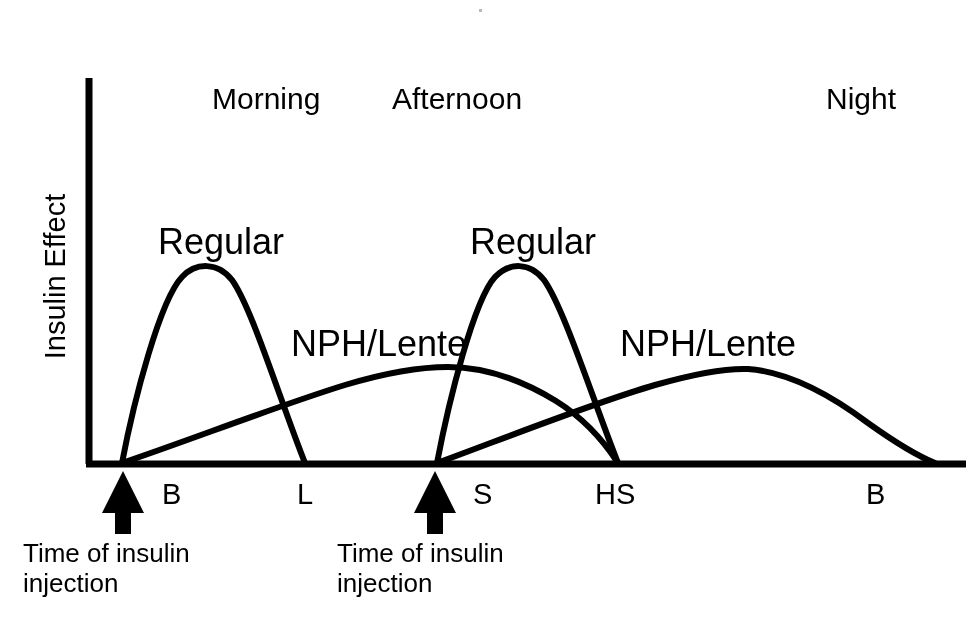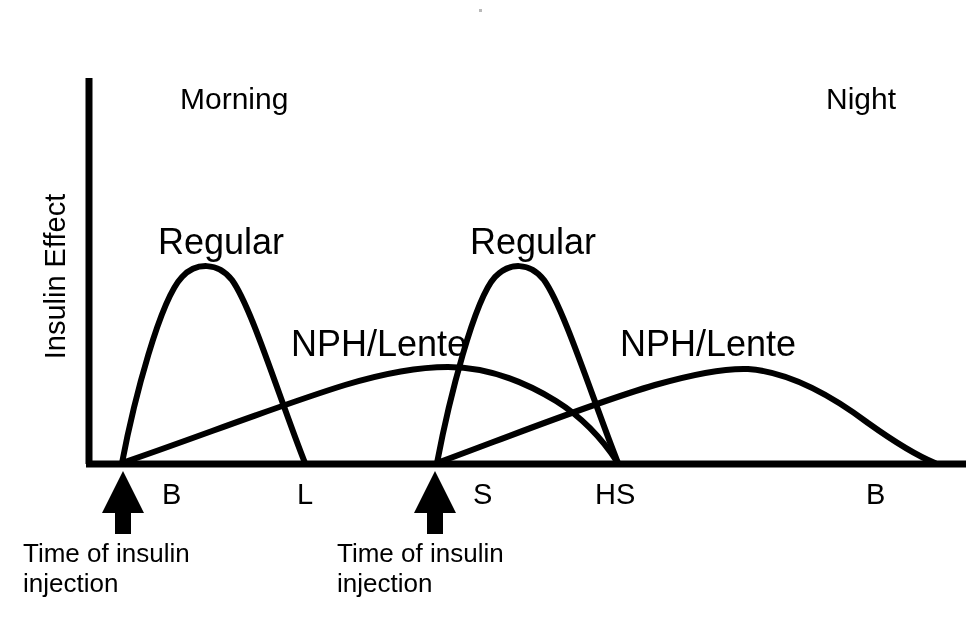--- a/index.html
+++ b/index.html
@@ -78,21 +78,22 @@
 </style>
 </head>
 <body>
 
 <div id="figure">
 
   <div class="speck"></div>
 
   <div class="ylabel">Insulin Effect</div>
 
-  <div class="lbl daypart" style="left:180px;">Morning</div>
+  <div class="lbl daypart" style="left:212px;">Morning</div>
+  <div class="lbl daypart" style="left:392px;">Afternoon</div>
   <div class="lbl daypart" style="left:826px;">Night</div>
 
   <div class="lbl curve-label" style="left:158px; top:224px;">Regular</div>
   <div class="lbl curve-label" style="left:291px; top:326px;">NPH/Lente</div>
   <div class="lbl curve-label" style="left:470px; top:224px;">Regular</div>
   <div class="lbl curve-label" style="left:620px; top:326px;">NPH/Lente</div>
 
   <svg class="plot" viewBox="0 0 973 631" xmlns="http://www.w3.org/2000/svg">
 
     <line x1="89" y1="78" x2="89" y2="464" stroke="#000000" stroke-width="7" stroke-linecap="butt"></line>

